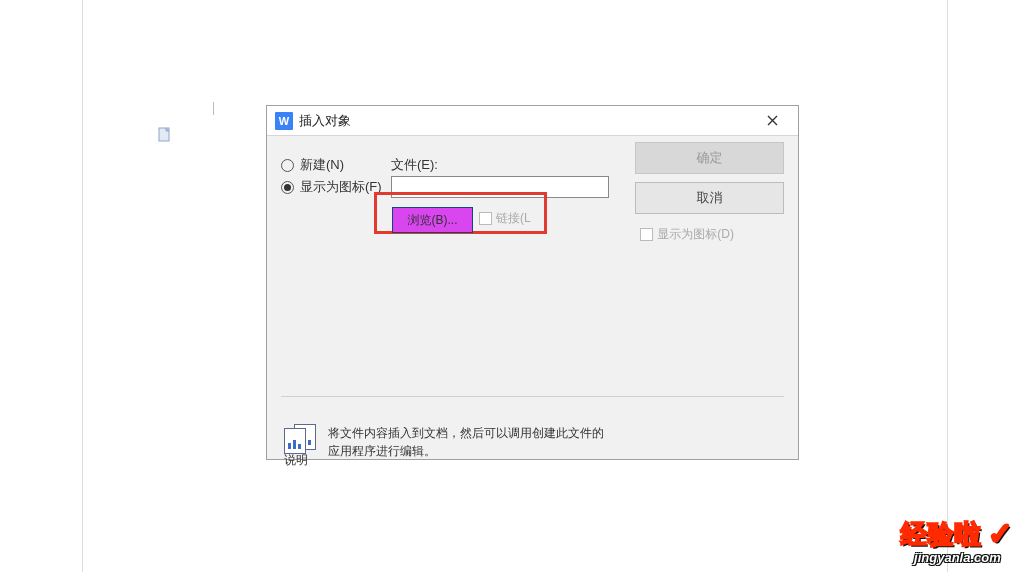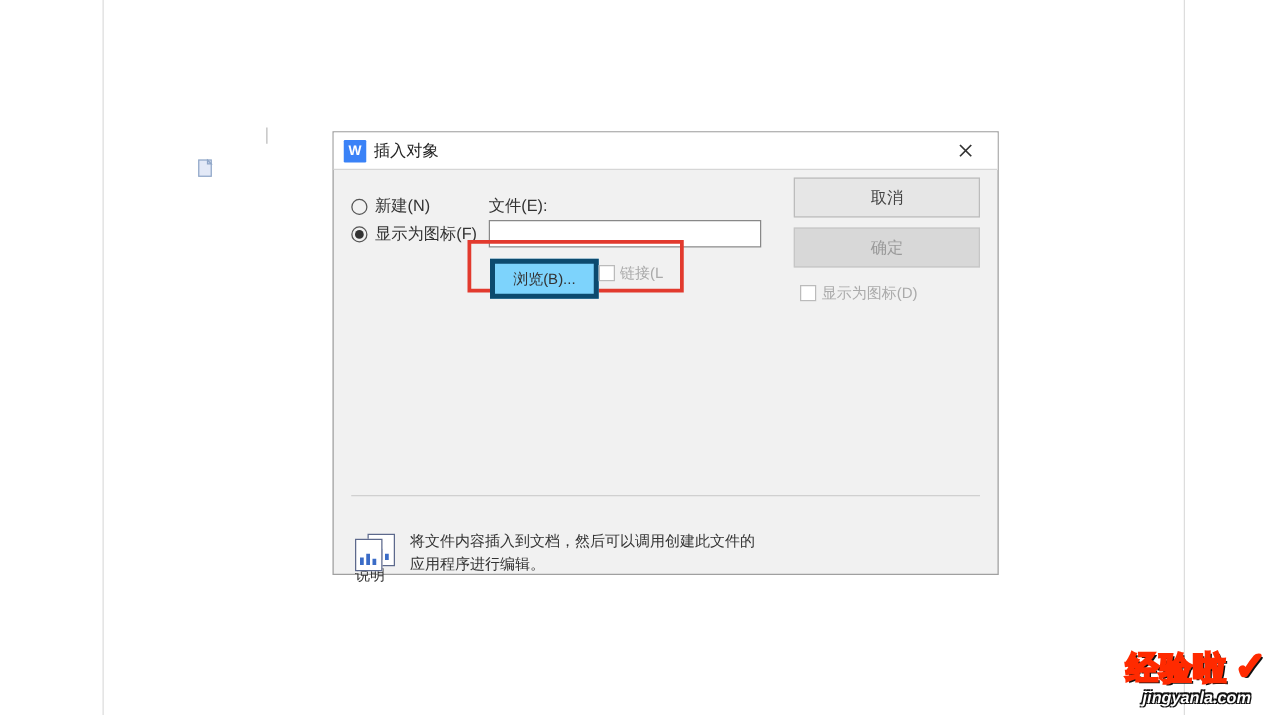--- a/index.html
+++ b/index.html
@@ -10,31 +10,31 @@
   .title-icon{width:18px;height:18px;background:#3a82f7;display:flex;align-items:center;justify-content:center;color:#fff;font-size:11px;font-weight:bold;border-radius:1px;margin-right:6px;}
   .title-text{flex:1;color:#222;font-size:13px;font-family:Liberation Serif, serif;}
   .close-btn{width:36px;height:30px;display:flex;align-items:center;justify-content:center;color:#333;font-size:15px;cursor:pointer;}
   .body{position:relative;padding:14px 14px 26px 14px;box-sizing:border-box;height:calc(100% - 30px);}
   .radio-group{position:absolute;left:14px;top:16px;}
   .radio-row{display:flex;align-items:center;margin:4px 0;}
   .radio-circle{width:13px;height:13px;border:1.5px solid #555;border-radius:50%;margin-right:6px;display:flex;align-items:center;justify-content:center;box-sizing:border-box;}
   .radio-dot{width:7px;height:7px;background:#333;border-radius:50%;}
   .file-label{position:absolute;left:124px;top:20px;}
   .file-input{position:absolute;left:124px;top:40px;width:218px;height:22px;border:1px solid #888;background:#fff;padding:0 4px;box-sizing:border-box;font-size:12px;}
-  .browse-btn{width:79px;height:24px;border:4px solid #0c4a6e;background:#7dd3fc;display:flex;align-items:center;justify-content:center;font-size:12px;color:#333;cursor:pointer;position:absolute;left:125px;top:71px;}
+  .browse-btn{width:79px;height:24px;border:1px solid #0c4a6e;background:#d946ef;display:flex;align-items:center;justify-content:center;font-size:12px;color:#333;cursor:pointer;position:absolute;left:125px;top:71px;}
   .link-cb-wrap{position:absolute;left:212px;top:74px;display:flex;align-items:center;}
   .cb{width:13px;height:13px;border:1px solid #bbb;background:#fff;margin-right:4px;box-sizing:border-box;}
   .cb-label-disabled{color:#aaa;font-size:12px;text-align:right;}
   .btn-col{position:absolute;right:14px;top:6px;display:flex;flex-direction:column;gap:8px;}
   .dlg-btn{width:147px;height:30px;border:1px solid #bcbcbc;background:#e6e6e6;display:flex;align-items:center;justify-content:center;font-size:13px;color:#444;cursor:pointer;}
   .dlg-btn.disabled{color:#9a9a9a;background:#d8d8d8;border-color:#c6c6c6;cursor:default;}
   .showicon-wrap{position:absolute;right:64px;top:90px;display:flex;align-items:center;}
   .sep{position:absolute;left:14px;right:14px;top:260px;border-top:1px solid #d0d0d0;}
   .desc-label{position:absolute;left:17px;top:268px;font-size:12px;color:#333;margin-top:48px;}
-  .desc-row{position:absolute;left:17px;top:288px;display:flex;align-items:center;}
+  .desc-row{position:absolute;left:17px;top:288px;display:flex;align-items:flex-start;}
   .desc-icon{width:36px;height:30px;display:flex;align-items:center;justify-content:center;margin-right:8px;position:relative;}
   .desc-icon .sheet{position:absolute;width:20px;height:24px;border:1px solid #5d698c;background:#fff;}
   .desc-icon .sheet .bar{position:absolute;bottom:4px;left:3px;width:3px;background:#3b6cc7;}
   .desc-icon .sheet .bar.b1{height:6px;left:3px;}
   .desc-icon .sheet .bar.b2{height:9px;left:8px;}
   .desc-icon .sheet .bar.b3{height:5px;left:13px;}
   .desc-icon .s1{left:0;top:4px;}
   .desc-icon .s2{left:10px;top:0;}
   .desc-text{max-width:280px;font-size:12px;color:#333;line-height:1.5;}
   .highlight-box{position:absolute;left:107px;top:56px;width:173px;height:42px;border:3px solid #e23a2e;pointer-events:none;box-sizing:border-box;}
@@ -86,22 +86,22 @@
     <input class="file-input" value="" style="">
 
     <div class="highlight-box"></div>
     <div class="browse-btn">浏览(B)...</div>
     <div class="link-cb-wrap">
       <span class="cb"></span>
       <span class="cb-label-disabled">链接(L</span>
     </div>
 
     <div class="btn-col">
+      <div class="dlg-btn disabled">确定</div>
       <div class="dlg-btn">取消</div>
-      <div class="dlg-btn disabled">确定</div>
     </div>
 
     <div class="showicon-wrap">
       <span class="cb"></span>
       <span class="cb-label-disabled">显示为图标(D)</span>
     </div>
 
     <div class="sep"></div>
     <div class="desc-label">说明</div>
     <div class="desc-row">

